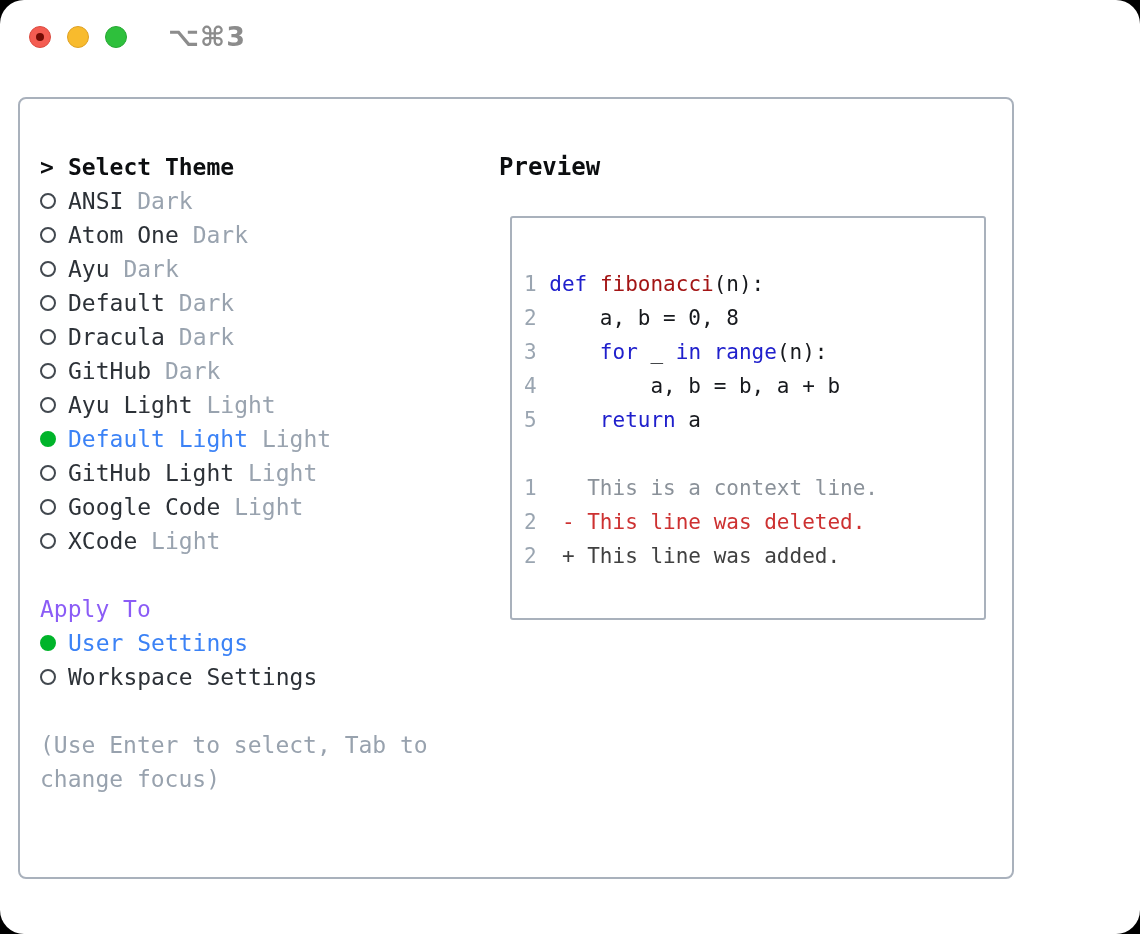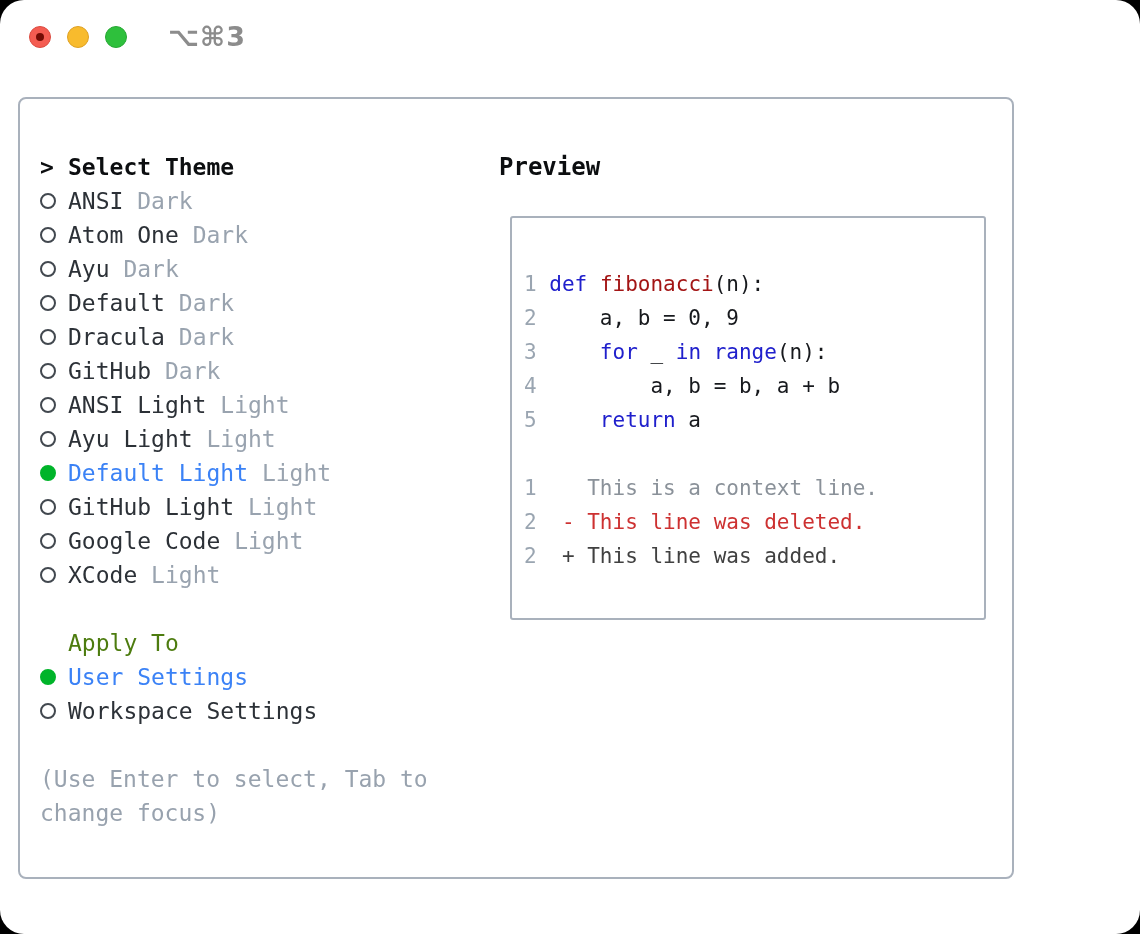--- a/index.html
+++ b/index.html
@@ -34,21 +34,21 @@
   
   .left-col { position:absolute; left:20px; top:51px; }
   .row { height:34px; display:flex; align-items:center; font-size:23px; color:#2c3137; white-space:pre; }
   .icon-cell { width:28px; display:flex; align-items:center; flex:none; }
   .radio { width:12px; height:12px; border:2px solid #42484f; border-radius:50%; }
   .radio.on { background:#00b42a; border-color:#00b42a; }
   .prompt { color:#0c0e10; font-weight:bold; }
   .heading { color:#0c0e10; font-weight:bold; }
   .variant { color:#99a3af; }
   .row.selected .name { color:#3b82f6; }
-  .apply-heading { margin-left:28px; color:#4d7c0f; }
+  .apply-heading { color:#8b5cf6; }
   .spacer { height:34px; }
   .hint { height:34px; display:flex; align-items:center; font-size:23px; color:#98a2ae; white-space:pre; }
   
   .preview-label {
     position:absolute; left:479px; top:51px; height:34px; display:flex; align-items:center;
     font-size:24px; font-weight:bold; color:#0c0e10;
   }
   .preview-box {
     position:absolute; left:490px; top:101px; width:476px; height:404px;
     border:2px solid #a9b1bc; border-radius:3px; box-sizing:border-box; background:#fff;margin-top:16px;
@@ -82,21 +82,20 @@
         <span class="heading">Select Theme</span>
       </div>
 
       <div id="theme-list">
           <div class="row item"><span class="icon-cell"><span class="radio"></span></span><span><span class="name">ANSI </span><span class="variant">Dark</span></span></div>
           <div class="row item"><span class="icon-cell"><span class="radio"></span></span><span><span class="name">Atom One </span><span class="variant">Dark</span></span></div>
           <div class="row item"><span class="icon-cell"><span class="radio"></span></span><span><span class="name">Ayu </span><span class="variant">Dark</span></span></div>
           <div class="row item"><span class="icon-cell"><span class="radio"></span></span><span><span class="name">Default </span><span class="variant">Dark</span></span></div>
           <div class="row item"><span class="icon-cell"><span class="radio"></span></span><span><span class="name">Dracula </span><span class="variant">Dark</span></span></div>
           <div class="row item"><span class="icon-cell"><span class="radio"></span></span><span><span class="name">GitHub </span><span class="variant">Dark</span></span></div>
-          <div class="row item"><span class="icon-cell"><span class="radio"></span></span><span><span class="name">ANSI Light </span><span class="variant">Light</span></span></div>
           <div class="row item"><span class="icon-cell"><span class="radio"></span></span><span><span class="name">Ayu Light </span><span class="variant">Light</span></span></div>
           <div class="row item selected"><span class="icon-cell"><span class="radio on"></span></span><span><span class="name">Default Light </span><span class="variant">Light</span></span></div>
           <div class="row item"><span class="icon-cell"><span class="radio"></span></span><span><span class="name">GitHub Light </span><span class="variant">Light</span></span></div>
           <div class="row item"><span class="icon-cell"><span class="radio"></span></span><span><span class="name">Google Code </span><span class="variant">Light</span></span></div>
           <div class="row item"><span class="icon-cell"><span class="radio"></span></span><span><span class="name">XCode </span><span class="variant">Light</span></span></div>
         </div>
 
       <div class="spacer"></div>
 
       <div class="row">
@@ -112,21 +111,21 @@
 
       <div class="hint">(Use Enter to select, Tab to</div>
       <div class="hint">change focus)</div>
     </div>
 
     <div class="preview-label">Preview</div>
 
     <div class="preview-box">
       <div class="code" id="code">
           <div class="code-line"><span class="ln">1</span><span class="tok-keyword">def</span><span> </span><span class="tok-function">fibonacci</span><span>(n):</span></div>
-          <div class="code-line"><span class="ln">2</span><span>    a, b = 0, 9</span></div>
+          <div class="code-line"><span class="ln">2</span><span>    a, b = 0, 8</span></div>
           <div class="code-line"><span class="ln">3</span><span>    </span><span class="tok-keyword">for</span><span> _ </span><span class="tok-keyword">in</span><span> </span><span class="tok-keyword">range</span><span>(n):</span></div>
           <div class="code-line"><span class="ln">4</span><span>        a, b = b, a + b</span></div>
           <div class="code-line"><span class="ln">5</span><span>    </span><span class="tok-keyword">return</span><span> a</span></div>
           <div class="code-line"><span class="ln"></span><span></span></div>
           <div class="code-line"><span class="ln">1</span><span class="tok-context">   This is a context line.</span></div>
           <div class="code-line"><span class="ln">2</span><span class="tok-deleted"> - This line was deleted.</span></div>
           <div class="code-line"><span class="ln">2</span><span class="tok-added"> + This line was added.</span></div>
         </div>
     </div>
 

